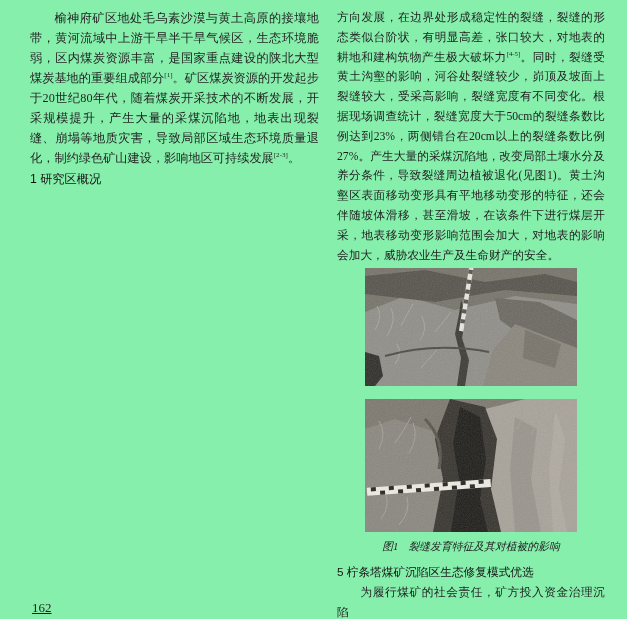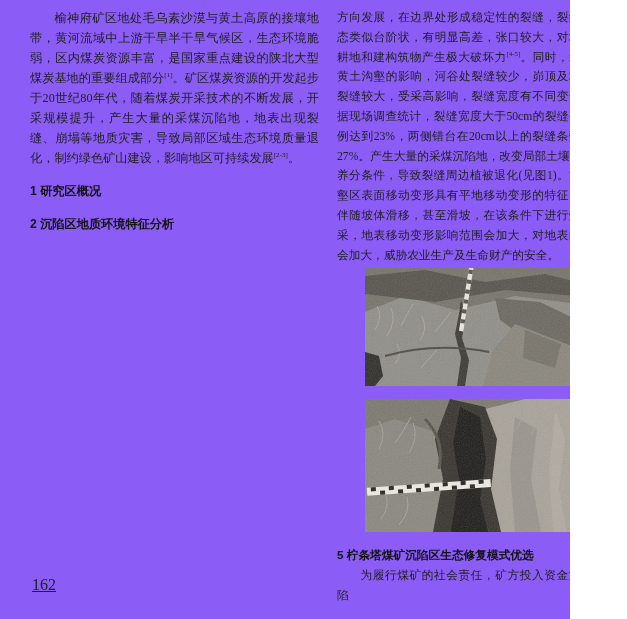--- a/index.html
+++ b/index.html
@@ -2,56 +2,55 @@
 <html><head>
 <meta charset="utf-8">
 <style>
   html,body{margin:0;padding:0;}
   body{
     width:627px;height:619px;background:#ffffff;
     font-family:"Liberation Serif","DejaVu Serif",serif;
     color:#1f1f1f;
     -webkit-font-smoothing:antialiased;
   }
-  .page{position:relative;width:570px;height:619px;overflow:hidden;background:#8b5cf6;}
+  .page{position:relative;width:627px;height:619px;overflow:hidden;background:#86efac;}
   .columns{position:absolute;top:8px;left:30px;display:flex;gap:18px;}
   .col{text-align:justify;text-justify:inter-ideograph;}
   .col-left{width:289px;font-size:12.2px;line-height:20px;}
   .col-right{width:268px;font-size:11.7px;line-height:19.8px;}
   p{margin:0;padding:0;}
   .para{text-indent:2em;}
   .para.noindent{text-indent:0;}
   .heading{
     font-family:"Liberation Sans","DejaVu Sans",sans-serif;
-    font-weight:bold;text-indent:0;color:#141414;
-    margin-top:13px;margin-bottom:1px;
+    font-weight:normal;text-indent:0;color:#141414;
+    margin-top:1px;margin-bottom:1px;
   }
   sup{font-size:58%;line-height:0;vertical-align:super;}
   figure{margin:3px 0 0 0;padding:0;}
   .photo{width:212px;margin:0 auto;display:block;font-size:0;line-height:0;}
   .photo + .photo{margin-top:13px;}
   figcaption{
     margin-top:7px;text-align:center;font-size:10.8px;line-height:14px;
     font-style:italic;color:#222;
   }
   figcaption .fig-label{margin-right:10px;}
   .bottom-blocks{margin-top:9px;}
-  .page-number{position:absolute;left:32px;bottom:25px;font-size:16px;color:#1f1f1f;text-decoration:underline;}
+  .page-number{position:absolute;left:32px;bottom:3px;font-size:13px;color:#1f1f1f;text-decoration:underline;}
 </style>
 </head>
 <body>
 
 <div class="page">
 
   <div class="columns">
 
     <div class="col col-left">
         <p class="para"><span>榆神府矿区地处毛乌素沙漠与黄土高原的接壤地带，黄河流域中上游干旱半干旱气候区，生态环境脆弱，区内煤炭资源丰富，是国家重点建设的陕北大型煤炭基地的重要组成部分</span><sup>[1]</sup><span>。矿区煤炭资源的开发起步于20世纪80年代，随着煤炭开采技术的不断发展，开采规模提升，产生大量的采煤沉陷地，地表出现裂缝、崩塌等地质灾害，导致局部区域生态环境质量退化，制约绿色矿山建设，影响地区可持续发展</span><sup>[2-3]</sup><span>。</span></p>
         <p class="heading"><span>1 研究区概况</span></p>
-        <p class="heading"><span>2 沉陷区地质环境特征分析</span></p>
       </div>
 
     <div class="col col-right">
       <div>
           <p class="para noindent"><span>方向发展，在边界处形成稳定性的裂缝，裂缝的形态类似台阶状，有明显高差，张口较大，对地表的耕地和建构筑物产生极大破坏力</span><sup>[4-5]</sup><span>。同时，裂缝受黄土沟壑的影响，河谷处裂缝较少，峁顶及坡面上裂缝较大，受采高影响，裂缝宽度有不同变化。根据现场调查统计，裂缝宽度大于50cm的裂缝条数比例达到23%，两侧错台在20cm以上的裂缝条数比例27%。产生大量的采煤沉陷地，改变局部土壤水分及养分条件，导致裂缝周边植被退化(见图1)。黄土沟壑区表面移动变形具有平地移动变形的特征，还会伴随坡体滑移，甚至滑坡，在该条件下进行煤层开采，地表移动变形影响范围会加大，对地表的影响会加大，威胁农业生产及生命财产的安全。</span></p>
         </div>
 
       <figure>
         <div class="photo">
           <svg width="212" height="118" viewBox="0 0 212 118" xmlns="http://www.w3.org/2000/svg">
@@ -129,20 +128,23 @@
               <rect x="69" y="92" width="5" height="4" fill="#23221f"></rect>
               <rect x="78" y="88" width="5" height="4" fill="#23221f"></rect>
               <rect x="87" y="92" width="5" height="4" fill="#23221f"></rect>
               <rect x="96" y="88" width="5" height="4" fill="#23221f"></rect>
               <rect x="105" y="92" width="5" height="4" fill="#23221f"></rect>
               <rect x="114" y="88" width="5" height="4" fill="#23221f"></rect>
             </g>
             <rect width="212" height="133" filter="url(#g2)" opacity="0.2"></rect>
           </svg>
         </div>
+        <figcaption>
+          <span class="fig-label">图1</span><span>裂缝发育特征及其对植被的影响</span>
+        </figcaption>
       </figure>
 
       <div class="bottom-blocks">
           <p class="heading"><span>5 柠条塔煤矿沉陷区生态修复模式优选</span></p>
           <p class="para"><span>为履行煤矿的社会责任，矿方投入资金治理沉陷</span></p>
         </div>
     </div>
 
   </div>
 

